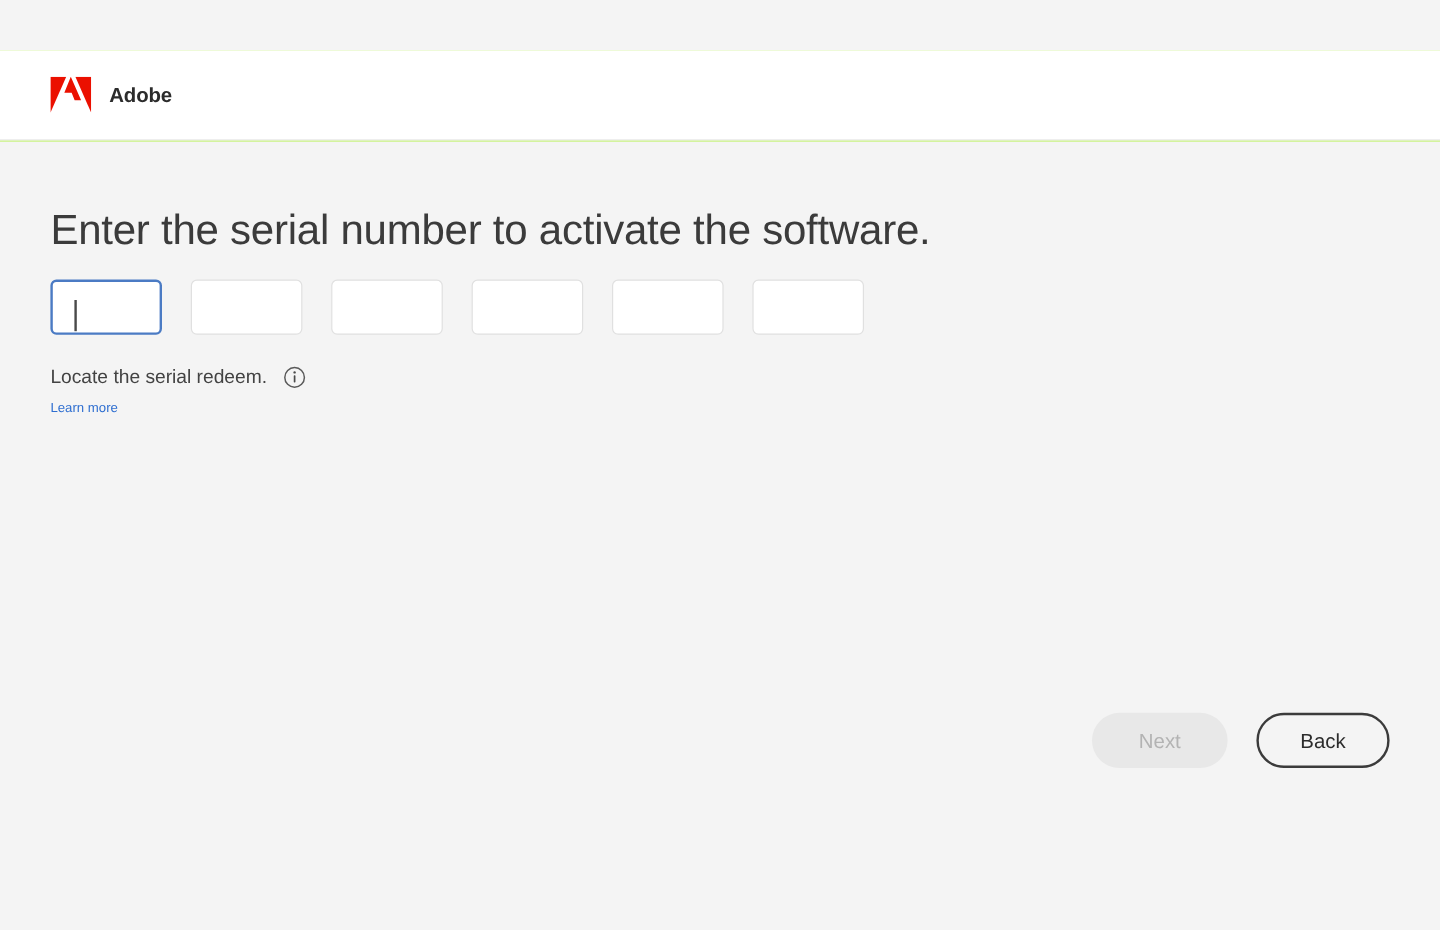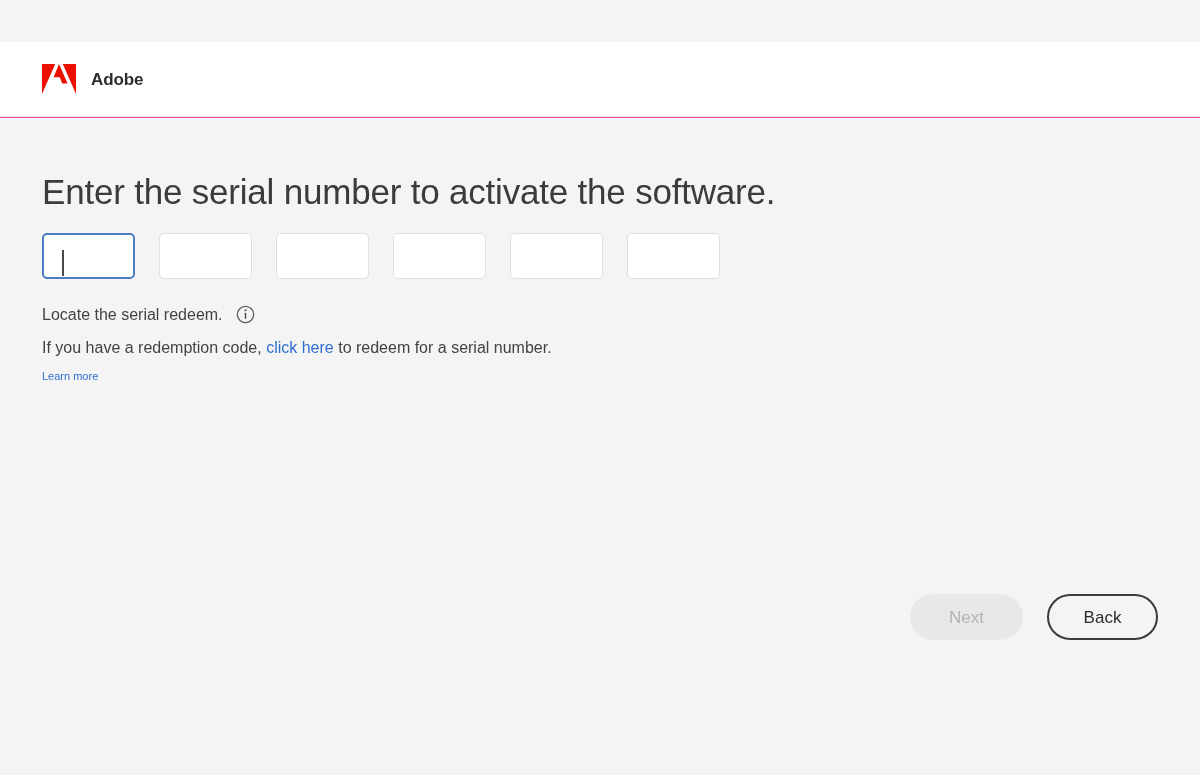--- a/index.html
+++ b/index.html
@@ -14,21 +14,21 @@
     overflow: hidden;
     background: #f4f4f4;
     font-family: "Liberation Sans", "DejaVu Sans", sans-serif;
     -webkit-font-smoothing: antialiased;
   }
 
   .app-window {
     position: relative;
     width: 1200px;
     height: 775px;
-    background: #ec4899;
+    background: #bef264;
     padding-left: 28px;
   }
 
   
   .title-strip {
     position: absolute;
     top: 0; left: 0;
     width: 1200px;
     height: 42px;
     background: #f4f4f4;
@@ -212,25 +212,20 @@
 
     <div class="locate-line">
       <span>Locate the serial redeem.</span>
       <svg class="info-icon" viewBox="0 0 20 20" aria-hidden="true">
         <circle cx="10" cy="10" r="8.6" fill="none" stroke="#5a5a5a" stroke-width="1.3"></circle>
         <circle cx="10" cy="5.6" r="1.05" fill="#4a4a4a"></circle>
         <rect x="9.25" y="8.2" width="1.5" height="6.3" rx="0.6" fill="#4a4a4a"></rect>
       </svg>
     </div>
 
-    <div class="redeem-line">
-      <span>If you have a redemption code,</span>
-      <a class="link" href="#">click here</a>
-      <span>to redeem for a serial number.</span>
-    </div>
 
     <a class="learn-more" href="#">Learn more</a>
 
   </div>
 
   <div class="footer-actions">
     <button class="btn btn-primary-disabled" disabled="">Next</button>
     <button class="btn btn-secondary">Back</button>
   </div>
 

